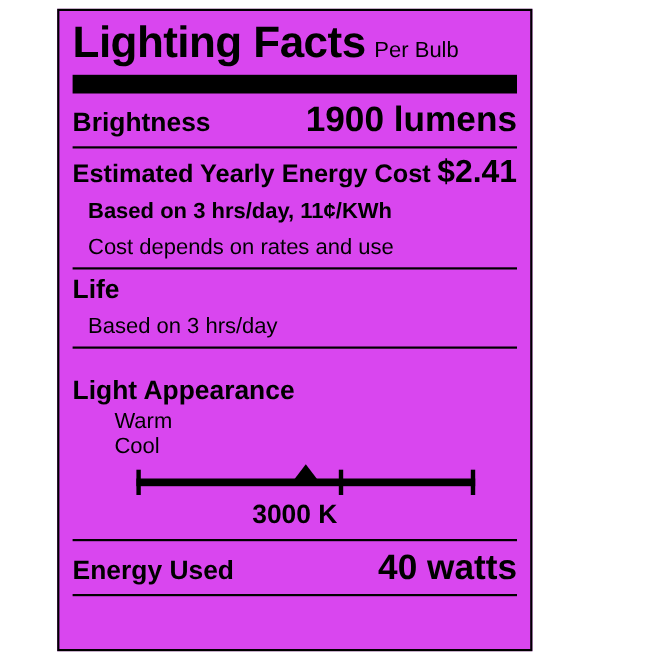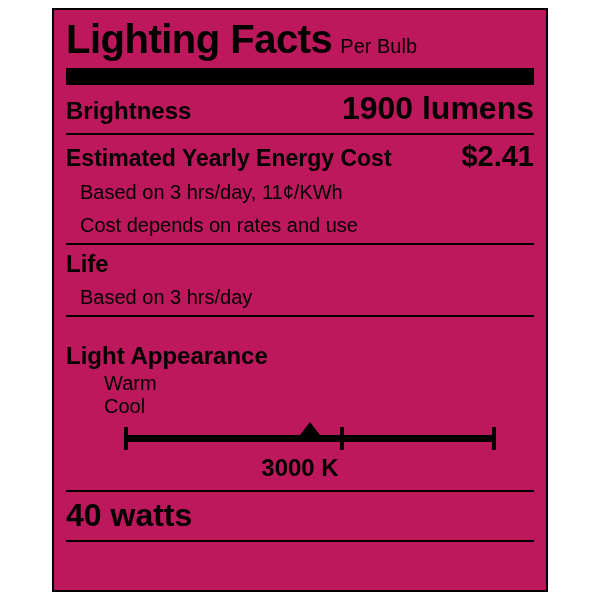--- a/index.html
+++ b/index.html
@@ -13,24 +13,24 @@
     font-family: "Liberation Sans", sans-serif;
     color: #000000;
     position: relative;
     overflow: hidden;
   }
 
   .label-panel {
     position: absolute;
     left: 52px;
     top: 8px;
-    width: 496px;
+    width: 432px;
     height: 584px;
     border: 2px solid #000000;
-    background: #be185d;
+    background: #d946ef;
     box-sizing: border-box;
   }
 
   .inner {
     position: absolute;
     left: 12px;
     right: 12px;
     top: 8px;
   }
 
@@ -90,20 +90,21 @@
   }
 
   .subline {
     font-size: 20px;
     font-weight: normal;
     padding: 0 0 6px 14px;
     line-height: 1.35;
   }
   .subline.first {
     padding-top: 0;
+    font-weight: bold;
   }
 
   .block-pad-bottom {
     padding-bottom: 4px;
   }
 
   
   .appearance-head {
     font-size: 24px;
     font-weight: bold;
@@ -216,20 +217,21 @@
       <div class="scale-end left-end"></div>
       <div class="scale-end right-end"></div>
       <div class="scale-tick"></div>
       <div class="marker"></div>
     </div>
     <div class="kelvin">3000 K</div>
 
     <div class="rule"></div>
 
     <div class="row">
+      <span class="left">Energy Used</span>
       <span class="right">40 watts</span>
     </div>
 
     <div class="rule"></div>
 
     <div class="tail"></div>
   </div>
 </div>
 
 </body></html>

